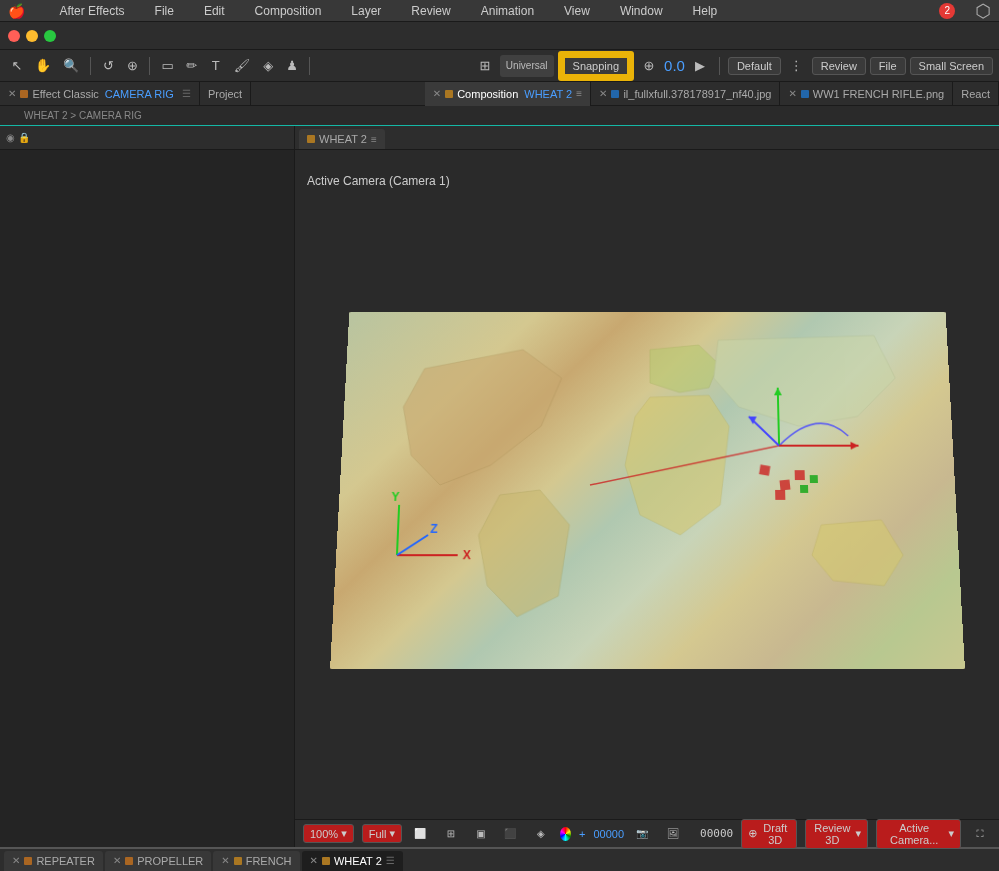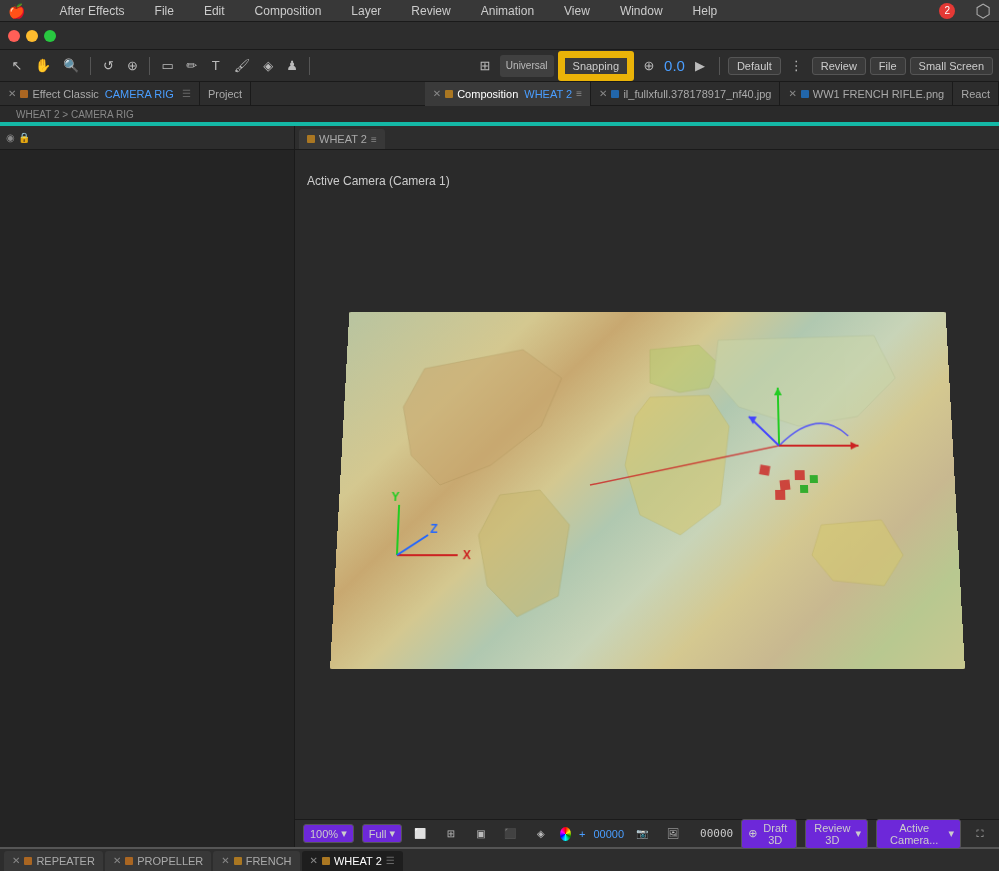--- a/index.html
+++ b/index.html
@@ -28,39 +28,39 @@
     .toolbar-right { margin-left: auto; display: flex; align-items: center; gap: 4px; }
     .snapping-btn { background: #3a3a3a; border: 7px solid #eab308; color: #ccc; font-size: 11px; padding: 2px 8px; border-radius: 3px; cursor: pointer; }
     .workspace-btn { background: #3a3a3a; border: 1px solid #555; color: #ccc; font-size: 11px; padding: 2px 8px; border-radius: 3px; cursor: pointer; }
 
     
     .panels-row { background: #2d2d2d; height: 24px; display: flex; align-items: center; border-bottom: 1px solid #1a1a1a; }
     .panel-tab { display: flex; align-items: center; padding: 0 8px; height: 24px; font-size: 11px; color: #aaa; cursor: pointer; border-right: 1px solid #1a1a1a; gap: 4px; }
     .panel-tab.active { background: #3a3a3a; color: #fff; }
 
     
-    .breadcrumb-bar { background: #2a2a2a; height: 20px; display: flex; align-items: center; padding: 0 16px; border-bottom: 4px solid #14b8a6; }
+    .breadcrumb-bar { background: #2a2a2a; height: 20px; display: flex; align-items: center; padding: 0 24px; border-bottom: 1px solid #14b8a6; }
     .breadcrumb-text { font-size: 10px; color: #888; }
 
     
     .main-layout { display: flex; height: calc(871px - 22px - 28px - 32px - 24px - 20px - 24px); }
 
     
     .left-panel { width: 295px; background: #242424; border-right: 1px solid #1a1a1a; display: flex; flex-direction: column; }
     .left-panel-header { height: 24px; display: flex; align-items: center; padding: 0 6px; background: #2d2d2d; border-bottom: 1px solid #1a1a1a; gap: 4px; }
     .left-panel-content { flex: 1; }
 
     
     .viewer { flex: 1; background: #1a1a1a; display: flex; flex-direction: column; }
     .viewer-content { flex: 1; background: #2a2a2a; position: relative; overflow: hidden; display: flex; align-items: center; justify-content: center; }
     .viewer-label { position: absolute; top: 24px; left: 12px; color: #ccc; font-size: 12px; }
     .viewer-map { width: 615px; height: 360px; background: #c8b98a; border-radius: 2px; position: relative; overflow: hidden; transform: perspective(800px) rotateX(8deg); }
     .map-bg { width: 100%; height: 100%; background: linear-gradient(135deg, #b8c4a0 0%, #d4c890 20%, #c8a870 30%, #d4c890 40%, #b0c8b0 50%, #c8d4b8 60%, #d4c890 70%, #c8b890 80%, #b8c890 90%, #c8c890 100%); position: relative; }
     .viewer-bottom { height: 28px; background: #2d2d2d; display: flex; align-items: center; padding: 0 8px; gap: 8px; border-top: 1px solid #1a1a1a; }
-    .viewer-control { background: #6d28d9; border: 1px solid #555; color: #ccc; font-size: 11px; padding: 2px 6px; border-radius: 3px; cursor: pointer; display: flex; align-items: center; gap: 3px; }
+    .viewer-control { background: #b91c1c; border: 1px solid #555; color: #ccc; font-size: 11px; padding: 2px 6px; border-radius: 3px; cursor: pointer; display: flex; align-items: center; gap: 3px; }
 
     
     .comp-tabs { height: 24px; background: #2d2d2d; display: flex; align-items: flex-end; border-bottom: 1px solid #1a1a1a; padding: 0 4px; gap: 2px; }
     .comp-tab { display: flex; align-items: center; padding: 0 8px; height: 20px; font-size: 11px; color: #aaa; cursor: pointer; background: #383838; border-radius: 3px 3px 0 0; gap: 4px; }
 
     
     .timeline { height: 310px; background: #1e1e1e; border-top: 2px solid #555; display: flex; flex-direction: column; }
     .timeline-tabs { height: 24px; background: #2d2d2d; display: flex; align-items: center; padding: 0 4px; gap: 2px; border-bottom: 1px solid #1a1a1a; }
     .timeline-tab { display: flex; align-items: center; padding: 0 8px; height: 20px; font-size: 11px; color: #aaa; cursor: pointer; background: #383838; border-radius: 3px 3px 0 0; gap: 4px; }
     .timeline-tab.active { background: #1e1e1e; color: #fff; }

